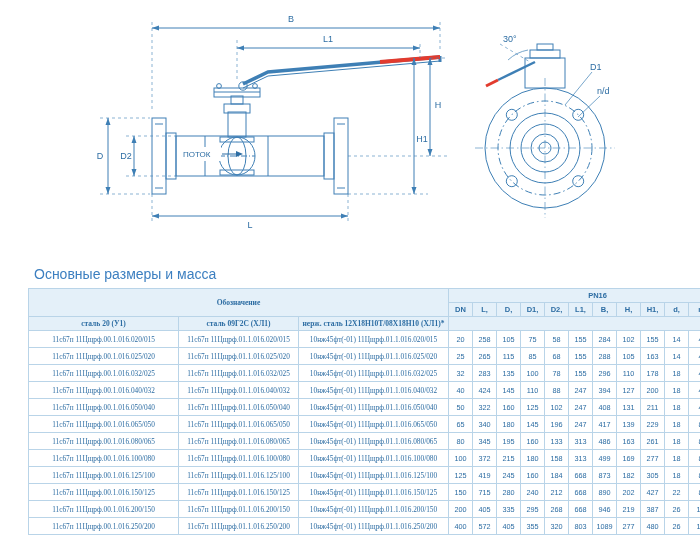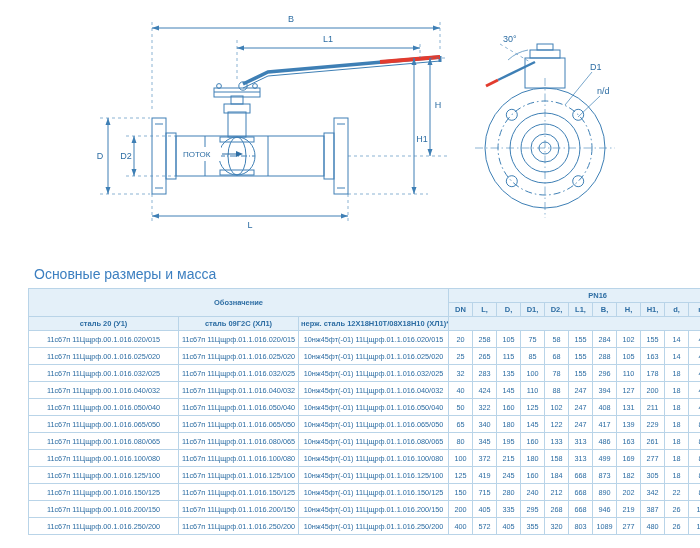--- a/index.html
+++ b/index.html
@@ -52,21 +52,21 @@
   table.dims thead th {
     background: #e4f0f9;
     font-weight: bold;
     color: #2d6da3;
     font-size: 7.5px;
   }
   table.dims tbody td {
     background: #ffffff;
     height: 17px;
   }
-  td.desig, th.desig { text-align: left; padding-left: 4px; }
+  td.desig, th.desig { text-align: left; padding-left: 4px; font-family: Liberation Serif, serif; }
   .row-alt td { background: #f3f9fd; }
   
   col.c-d1 { width: 150px; }
   col.c-d2 { width: 120px; }
   col.c-d3 { width: 150px; }
   col.c-small { width: 24px; }
   col.c-mass { width: 34px; }
 </style>
 </head>
 <body>
@@ -339,21 +339,21 @@
             <td>8,4</td>
           </tr>
           <tr class="row-alt">
             <td class="desig">11с67п 11Цщрф.00.1.016.065/050</td>
             <td class="desig">11с67п 11Цщрф.01.1.016.065/050</td>
             <td class="desig">10нж45фт(-01) 11Цщрф.01.1.016.065/050</td>
             <td>65</td>
             <td>340</td>
             <td>180</td>
             <td>145</td>
-            <td>122</td>
+            <td>196</td>
             <td>247</td>
             <td>417</td>
             <td>139</td>
             <td>229</td>
             <td>18</td>
             <td>8</td>
             <td>9,9</td>
           </tr>
           <tr>
             <td class="desig">11с67п 11Цщрф.00.1.016.080/065</td>
@@ -411,21 +411,21 @@
             <td class="desig">11с67п 11Цщрф.01.1.016.150/125</td>
             <td class="desig">10нж45фт(-01) 11Цщрф.01.1.016.150/125</td>
             <td>150</td>
             <td>715</td>
             <td>280</td>
             <td>240</td>
             <td>212</td>
             <td>668</td>
             <td>890</td>
             <td>202</td>
-            <td>342</td>
+            <td>427</td>
             <td>22</td>
             <td>8</td>
             <td>33,9</td>
           </tr>
           <tr>
             <td class="desig">11с67п 11Цщрф.00.1.016.200/150</td>
             <td class="desig">11с67п 11Цщрф.01.1.016.200/150</td>
             <td class="desig">10нж45фт(-01) 11Цщрф.01.1.016.200/150</td>
             <td>200</td>
             <td>405</td>

